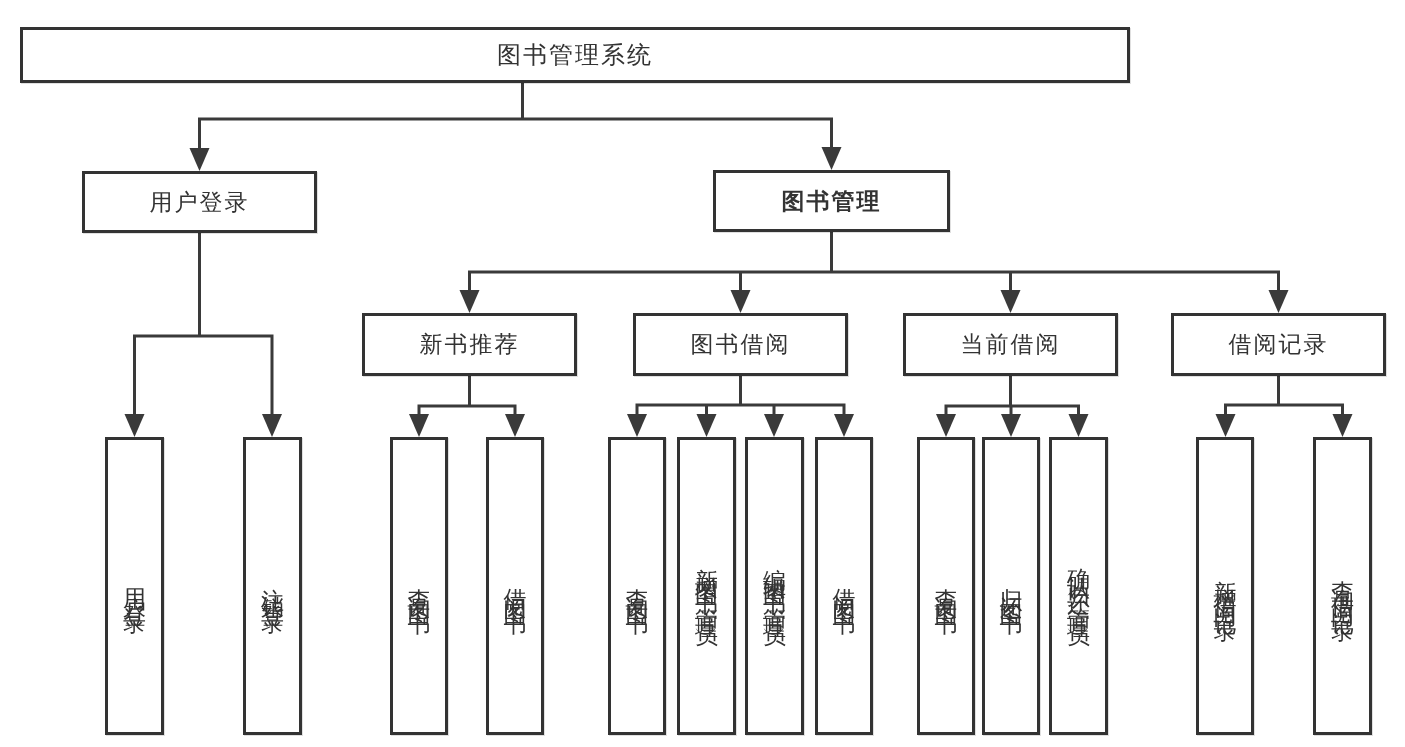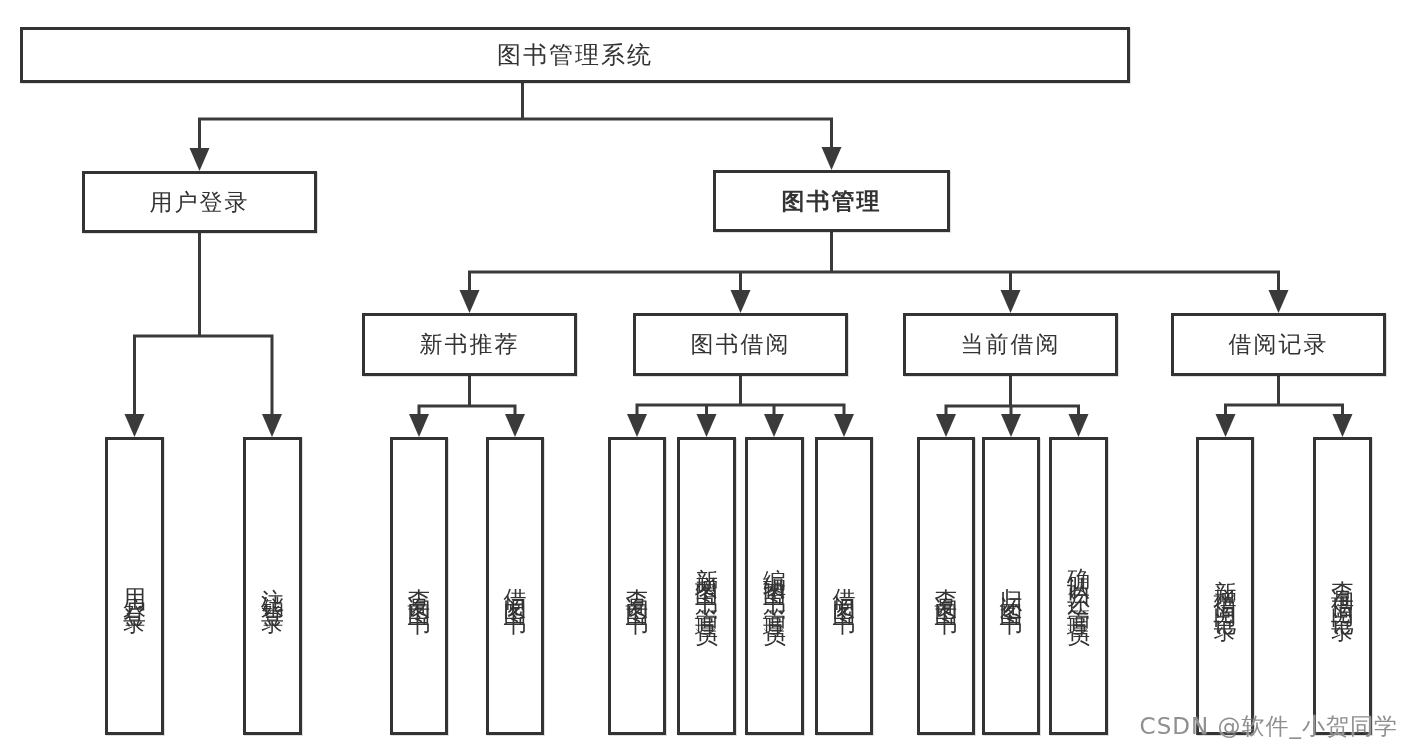--- a/index.html
+++ b/index.html
@@ -119,14 +119,13 @@
   <div class="node vbox" style="left:745px; top:437px; width:59px; height:298px;">编辑图书（管理员）</div>
   <div class="node vbox" style="left:815px; top:437px; width:58px; height:298px;">借阅图书</div>
 
   <div class="node vbox" style="left:917px; top:437px; width:58px; height:298px;">查询图书</div>
   <div class="node vbox" style="left:982px; top:437px; width:58px; height:298px;">归还图书</div>
   <div class="node vbox" style="left:1049px; top:437px; width:59px; height:298px;">确认归还（管理员）</div>
 
   <div class="node vbox" style="left:1196px; top:437px; width:58px; height:298px;">新增借阅记录</div>
   <div class="node vbox" style="left:1313px; top:437px; width:59px; height:298px;">查询借阅记录</div>
 
-  <div id="watermark">CSDN @软件_小贺同学</div>
 </div>
 
 </body></html>

